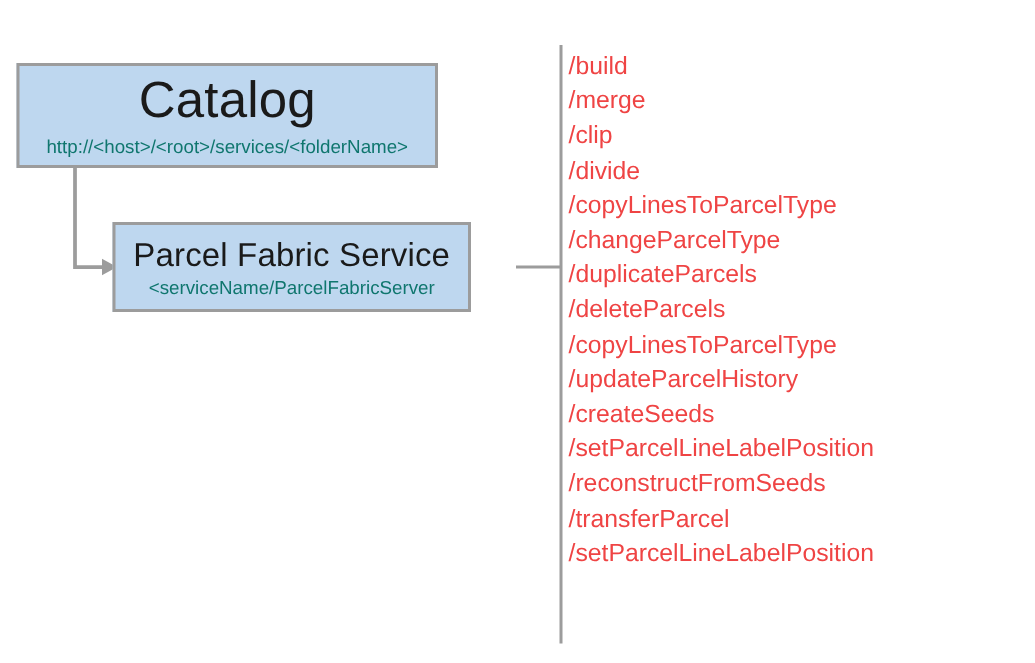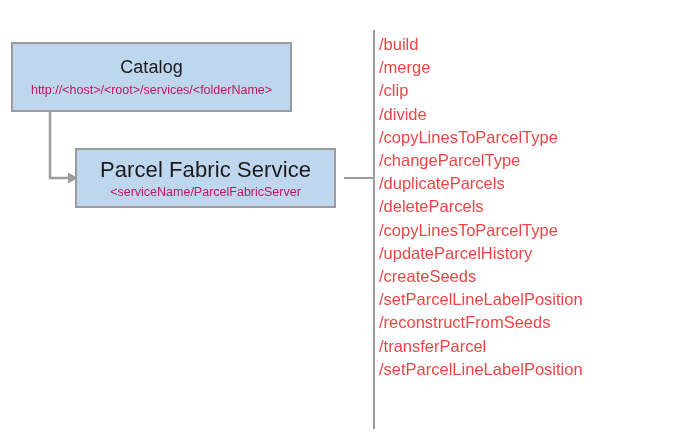--- a/index.html
+++ b/index.html
@@ -39,44 +39,44 @@
   }
 
   .node .title {
     color: #1a1a1a;
     font-weight: 400;
     letter-spacing: 0.1px;
     line-height: 1.05;
   }
 
   .node .subtitle {
-    color: #be185d;
+    color: #0f766e;
     font-weight: 400;
     line-height: 1.1;
   }
 
   #catalog-node {
     left: 11px;
     top: 42px;
     width: 281px;
     height: 70px;
   }
   #catalog-node .title {
-    font-size: 18px;
+    font-size: 34px;
     margin-top: 2px;
   }
   #catalog-node .subtitle {
     font-size: 12.5px;
     margin-top: 7px;
   }
 
   #service-node {
     left: 75px;
     top: 148px;
-    width: 261px;
+    width: 239px;
     height: 60px;
   }
   #service-node .title {
     font-size: 22px;
     margin-top: 1px;
   }
   #service-node .subtitle {
     font-size: 12.5px;
     margin-top: 5px;
   }

